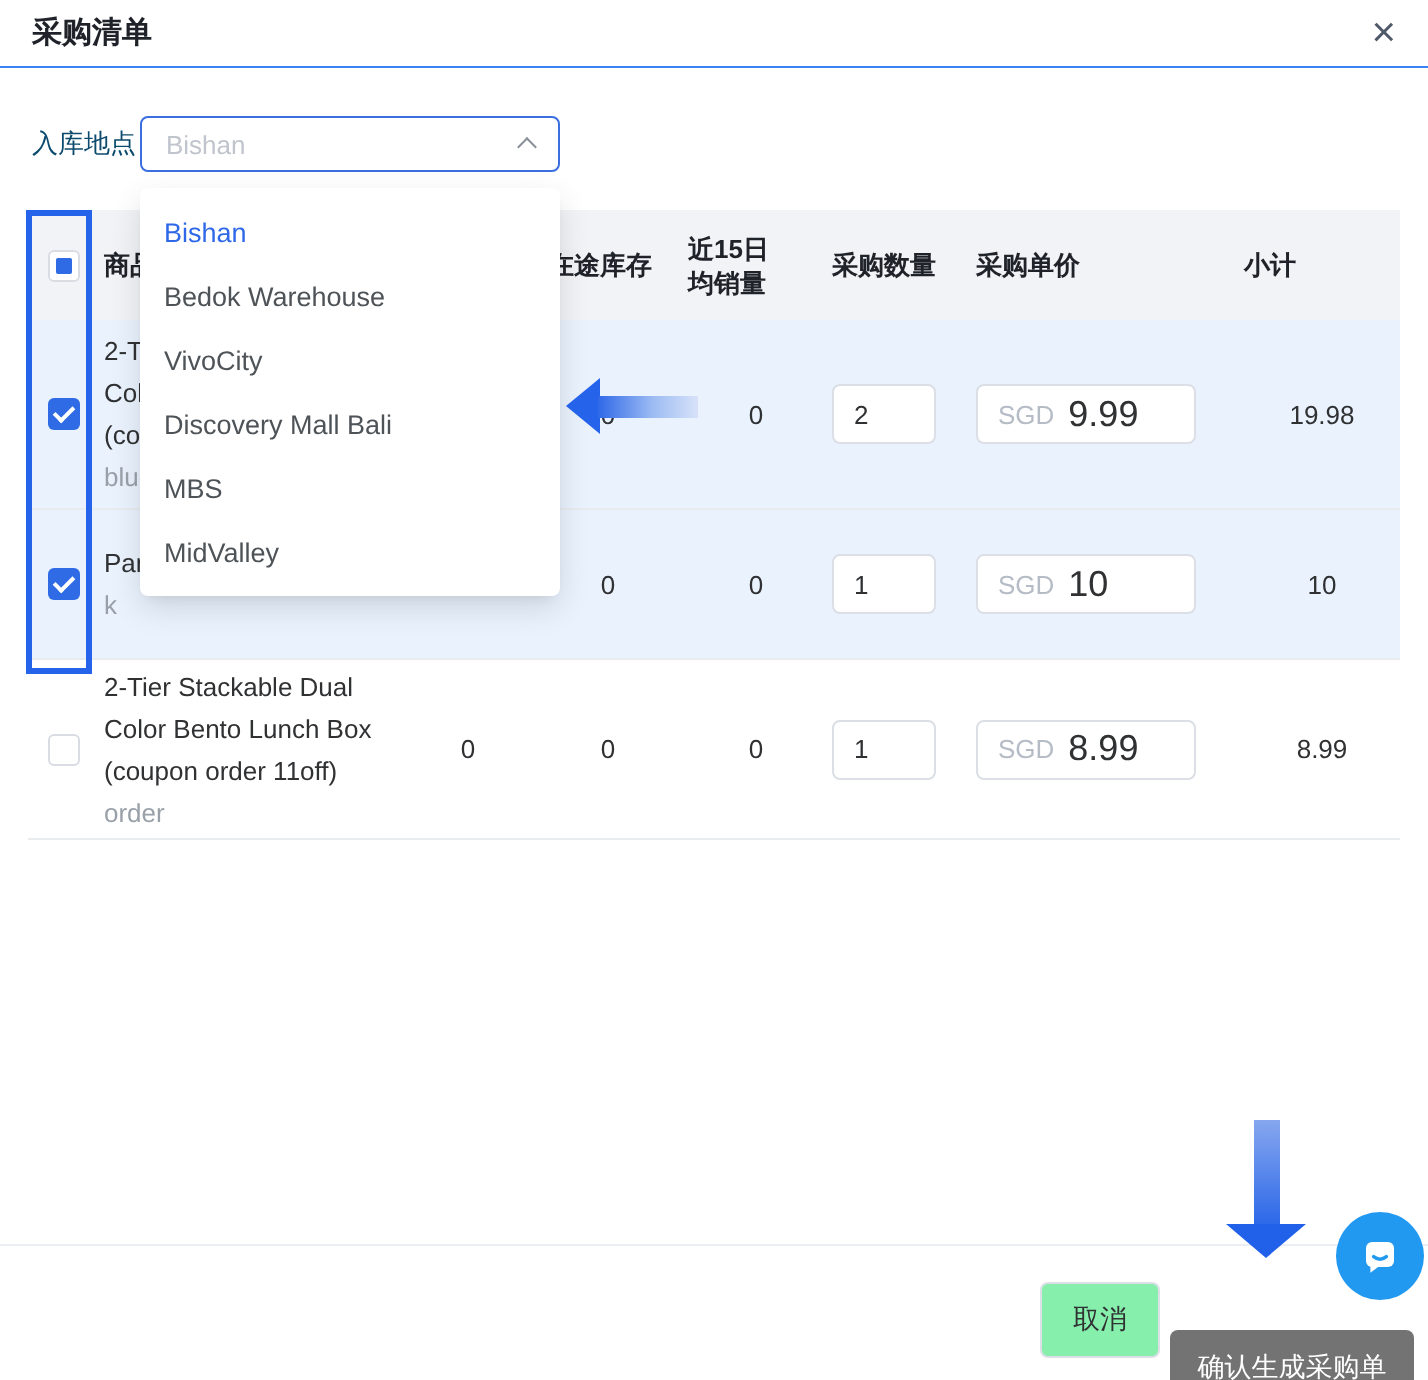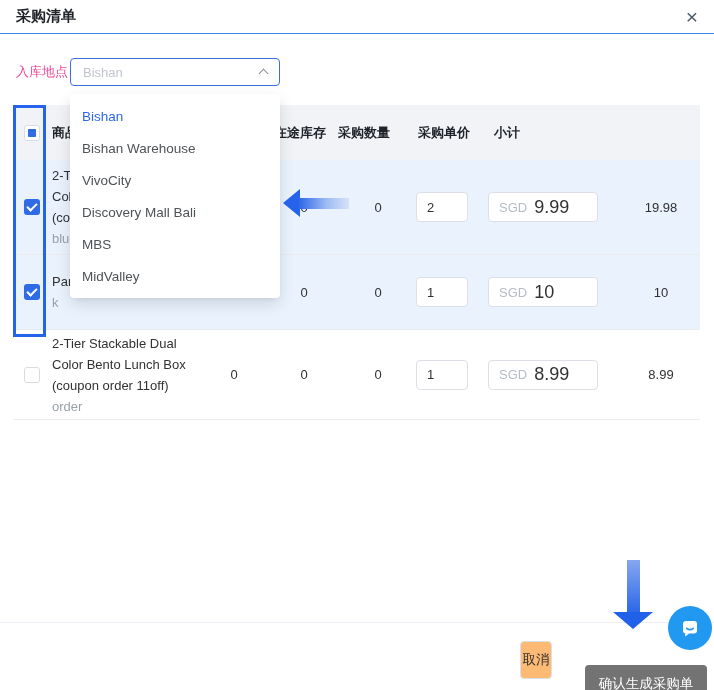--- a/index.html
+++ b/index.html
@@ -6,21 +6,21 @@
   html,body { width:714px; height:690px; background:#fff; }
   body { font-family:"Liberation Sans","DejaVu Sans",sans-serif; color:#303133; position:relative; overflow:hidden; }
 
   
   .modal-header { height:34px; display:flex; align-items:center; padding:0 16px; border-bottom:1px solid #3b82f6; }
   .modal-title { font-size:15px; font-weight:bold; color:#1f2329; }
   .close-btn { margin-left:auto; font-size:21px; line-height:1; color:#4e5969; cursor:pointer; background:none; border:none; font-family:inherit; }
 
   
   .form-row { margin:24px 16px 0 16px; display:flex; align-items:center; height:28px; }
-  .form-label { font-size:13px; color:#ec4899; width:54px; }
+  .form-label { font-size:13px; color:#0c4a6e; width:54px; }
   .select-box { width:210px; height:28px; border:1px solid #3b6fe0; border-radius:4px; background:#fff;
                 display:flex; align-items:center; padding:0 12px; cursor:pointer; }
   .select-value { font-size:13px; color:#c0c4cc; }
   .chevron-up { width:7px; height:7px; border-top:1.5px solid #8a9099; border-right:1.5px solid #8a9099;
                 transform:rotate(-45deg); margin-left:auto; margin-top:3px; }
 
   
   .table { margin:19px 14px 0 14px; width:686px; font-size:13px; }
   .thead, .trow { display:grid; grid-template-columns:36px 144px 70px 70px 78px 70px 128px 1fr; align-items:center; }
   .thead { height:55px; background:#f1f3f6; color:#1f2329; font-weight:600; }
@@ -77,21 +77,21 @@
                        background:linear-gradient(90deg,#2f68e8 0%, #9dbcf3 55%, #d7e2f9 100%); }
   .arrow-down { position:absolute; left:613px; top:560px; width:40px; height:70px; z-index:50; pointer-events:none; }
   .arrow-down .shaft { position:absolute; left:13.5px; top:0; width:13px; height:53px;
                        background:linear-gradient(180deg,#86a7ef 0%, #2b67e8 100%); }
   .arrow-down .head { position:absolute; left:0; top:52px; width:0; height:0;
                       border-left:20px solid transparent; border-right:20px solid transparent;
                       border-top:17px solid #2160e9; }
 
   
   .footer-divider { position:absolute; left:0; right:0; top:622px; border-top:1px solid #ebeef2; }
-  .btn-cancel { position:absolute; left:520px; top:641px; width:32px; height:38px; background:#fdba74;
+  .btn-cancel { position:absolute; left:520px; top:641px; width:60px; height:38px; background:#86efac;
                 border:1px solid #dcdfe6; border-radius:4px; font-size:13.5px; color:#303133;
                 cursor:pointer; font-family:inherit; }
   .btn-confirm { position:absolute; left:585px; top:641px; width:122px; height:38px; background:#737373;
                  border:none; border-radius:4px; font-size:13.5px; color:#fff; cursor:pointer; font-family:Liberation Serif, serif;margin-top:24px; }
 
   
   .chat-bubble { position:absolute; left:668px; top:606px; width:44px; height:44px; border-radius:50%;
                  background:#2199f1; z-index:60; display:flex; align-items:center; justify-content:center; cursor:pointer; }
 </style>
 </head>
@@ -111,20 +111,24 @@
 </div>
 
 <div class="table">
   <div class="thead">
     <div class="th cell-check">
       <div class="cb cb-indeterminate"></div>
     </div>
     <div class="th th-product">商品</div>
     <div class="th"></div>
     <div class="th">在途库存</div>
+    <div class="th th-avg">
+      <div>近15日</div>
+      <div>均销量</div>
+    </div>
     <div class="th th-qty">采购数量</div>
     <div class="th th-price">采购单价</div>
     <div class="th th-subtotal">小计</div>
   </div>
 
   <div class="trow row-1 selected">
     <div class="cell cell-check">
       <div class="cb cb-checked"></div>
     </div>
     <div class="cell product-cell">
@@ -192,21 +196,21 @@
         <span class="ccy">SGD</span>
         <span class="pval">8.99</span>
       </div>
     </div>
     <div class="cell cell-subtotal num">8.99</div>
   </div>
 </div>
 
 <div class="dropdown">
   <div class="dd-item dd-selected">Bishan</div>
-  <div class="dd-item">Bishan Warehouse</div>
+  <div class="dd-item">Bedok Warehouse</div>
   <div class="dd-item">VivoCity</div>
   <div class="dd-item">Discovery Mall Bali</div>
   <div class="dd-item">MBS</div>
   <div class="dd-item">MidValley</div>
 </div>
 
 <div class="highlight-rect"></div>
 
 <div class="arrow-left">
   <div class="head"></div>

